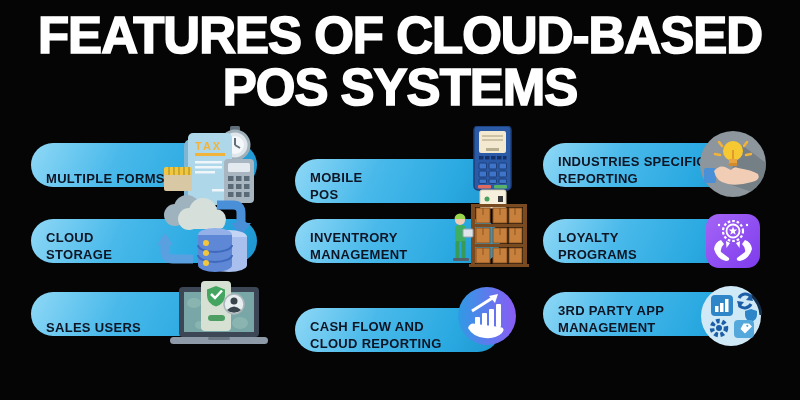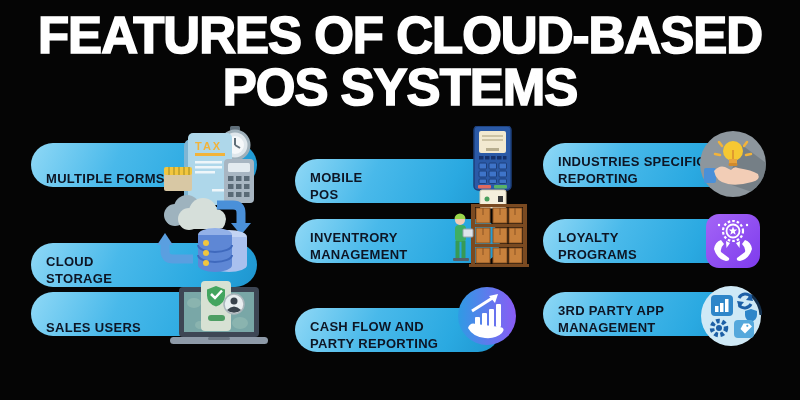--- a/index.html
+++ b/index.html
@@ -15,21 +15,21 @@
   .pill{position:absolute;height:44px;border-radius:23px;
         background:linear-gradient(115deg,#8fd8f6 0%,#49b9ea 38%,#2aa9e1 75%,#1e95cf 100%);
         display:flex;align-items:flex-end;z-index:1;}
   .pill-label{padding-left:15px;color:#0d1524;font-size:13px;font-weight:bold;
               line-height:17px;letter-spacing:.3px;}
   .pill-label span{display:block;white-space:nowrap;}
 
   #f1{left:31px;top:143px;width:226px;}
   #f2{left:295px;top:159px;width:205px;}
   #f3{left:543px;top:143px;width:199px;}
-  #f4{left:31px;top:219px;width:226px;margin-top:24px;}
+  #f4{left:31px;top:219px;width:226px;}
   #f5{left:295px;top:219px;width:205px;}
   #f6{left:543px;top:219px;width:199px;}
   #f7{left:31px;top:292px;width:226px;}
   #f8{left:295px;top:308px;width:205px;}
   #f9{left:543px;top:292px;width:199px;}
 
   
   .icon{position:absolute;z-index:2;}
   .icon svg{width:100%;height:100%;display:block;}
   #i1{left:162px;top:125px;width:102px;height:92px;}
@@ -88,21 +88,21 @@
     </div>
   </div>
   <div class="pill" id="f7">
     <div class="pill-label">
       <span>SALES USERS</span>
     </div>
   </div>
   <div class="pill" id="f8">
     <div class="pill-label">
       <span>CASH FLOW AND</span>
-      <span>PARTY REPORTING</span>
+      <span>CLOUD REPORTING</span>
     </div>
   </div>
   <div class="pill" id="f9">
     <div class="pill-label">
       <span>3RD PARTY APP</span>
       <span>MANAGEMENT</span>
     </div>
   </div>
 
   <div class="icon" id="i1">

